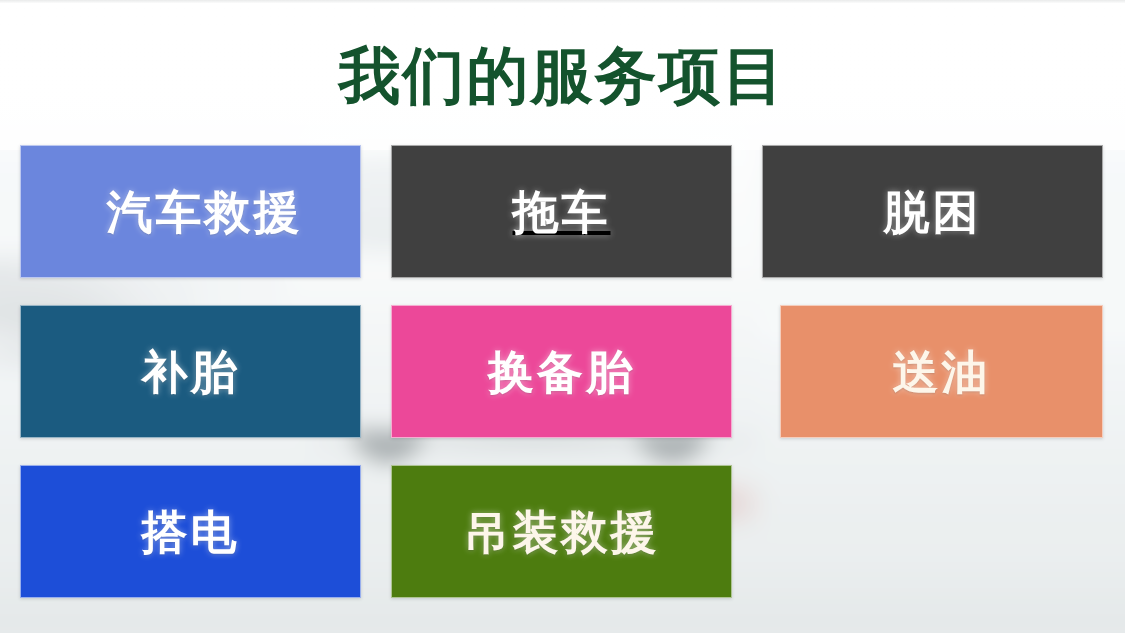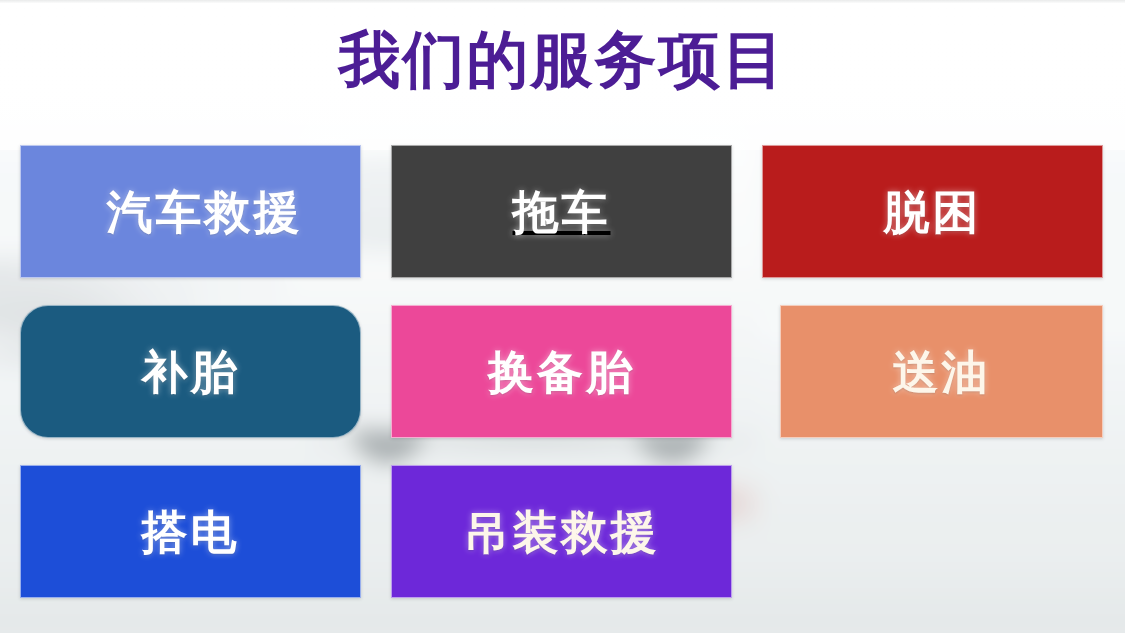--- a/index.html
+++ b/index.html
@@ -127,22 +127,23 @@
     width: 1125px;
     text-align: center;
     z-index: 4;
   }
   .page-title {
     display: inline-block;
     font-size: 62px;
     line-height: 76px;
     font-weight: 700;
     letter-spacing: 2px;
-    color: #4c1d95;
+    color: #14532d;
     font-family: "DejaVu Sans", "Liberation Sans", sans-serif;
+    margin-top: 16px;
   }
 
   
   .grid {
     position: absolute;
     left: 20px;
     top: 145px;
     width: 1083px;
     height: 453px;
     display: grid;
@@ -212,40 +213,40 @@
   <div class="grid">
 
     <div class="tile" style="background-color:#6b86dd;padding-left:28px;">
       <span class="tile-label">汽车救援</span>
     </div>
 
     <div class="tile" style="background-color:#404040;text-decoration:underline;">
       <span class="tile-label">拖车</span>
     </div>
 
-    <div class="tile" style="background-color:#b91c1c;">
+    <div class="tile" style="background-color:#404040;">
       <span class="tile-label">脱困</span>
     </div>
 
-    <div class="tile" style="background-color:#1b5b80;border-radius:28px;">
+    <div class="tile" style="background-color:#1b5b80;">
       <span class="tile-label">补胎</span>
     </div>
 
     <div class="tile" style="background-color:#ec4899;">
       <span class="tile-label">换备胎</span>
     </div>
 
     <div class="tile" style="background-color:#e8906a;margin-left:18px;">
       <span class="tile-label warm">送油</span>
     </div>
 
     <div class="tile" style="background-color:#1d4ed8;">
       <span class="tile-label">搭电</span>
     </div>
 
 
-    <div class="tile" style="background-color:#6d28d9;text-align:right;">
+    <div class="tile" style="background-color:#4d7c0f;text-align:right;">
       <span class="tile-label warm">吊装救援</span>
     </div>
 
   </div>
 
 </div>
 
 </body></html>

